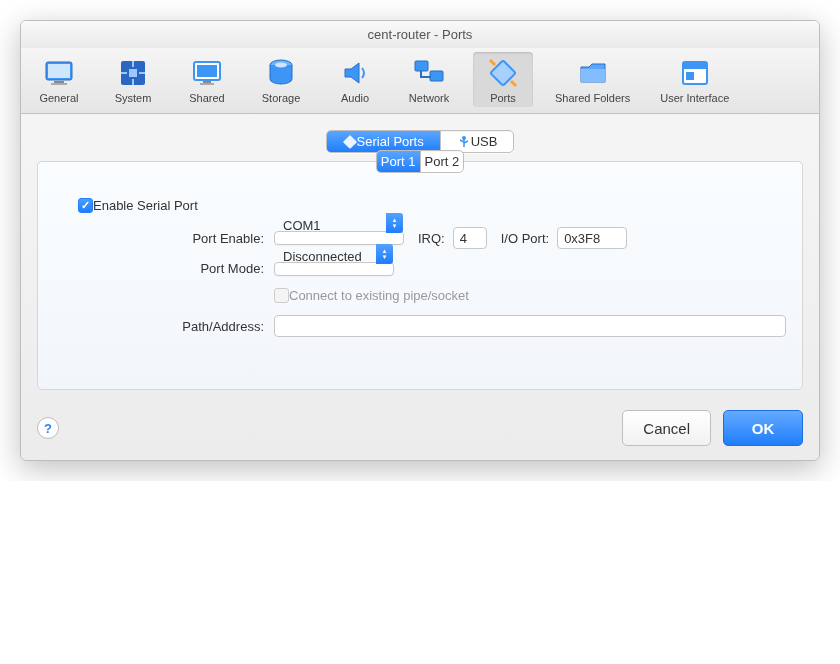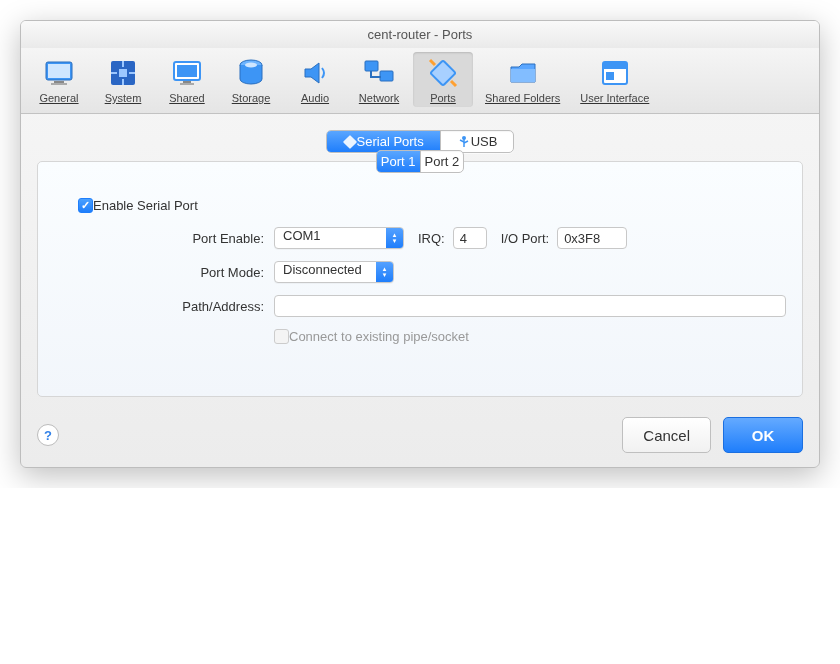--- a/index.html
+++ b/index.html
@@ -22,24 +22,23 @@
 .titlebar {
   text-align: center;
   padding: 6px 0;
   font-size: 13px;
   color: #555;
   background: linear-gradient(#f9f9f9, #eaeaea);
 }
 .toolbar {
   display: flex;
   padding: 4px 8px 6px 8px;
-  gap: 4px;
+  gap: 14px;
   border-bottom: 1px solid #c2c2c2;
   background: linear-gradient(#f5f5f5, #e5e5e5);
-  text-decoration: underline;
 }
 .toolbar-item {
   display: flex;
   flex-direction: column;
   align-items: center;
   justify-content: flex-end;
   padding: 4px 8px 3px 8px;
   min-width: 60px;
   font-size: 11px;
   color: #444;
@@ -143,26 +142,26 @@
   margin-bottom: 12px;
 }
 .label-cell {
   width: 220px;
   text-align: right;
   padding-right: 10px;
   color: #333;
 }
 .select {
   display: inline-flex;
-  align-items: flex-start;
+  align-items: flex-end;
   background: #fff;
   border: 1px solid #c8c8c8;
   border-radius: 4px;
-  height: 22px;
-  padding: 0 0 0 8px;
+  height: 14px;
+  padding: 0 0 11px 8px;
   min-width: 120px;
   box-shadow: 0 1px 0 rgba(0,0,0,0.03);
 }
 .select .arrows {
   width: 17px;
   background: linear-gradient(#54a1ff, #1f7efb);
   border-radius: 0 3px 3px 0;
   height: 20px;
   margin-left: auto;
   display: flex;
@@ -396,31 +395,31 @@
 
         <div class="form-row">
           <div class="label-cell">Port Mode:</div>
           <div class="select" style="min-width:120px">
             <span>Disconnected</span>
             <div class="arrows"></div>
           </div>
         </div>
 
         <div class="form-row">
-          <div class="label-cell">Path/Address:</div>
-          <div class="text-input wide">
-            <span></span>
-          </div>
-        </div>
-
-        <div class="form-row">
           <div class="label-cell"></div>
           <div class="check-row disabled" style="padding-left:0;margin-bottom:0">
             <div class="checkbox disabled"></div>
             <span>Connect to existing pipe/socket</span>
+          </div>
+        </div>
+
+        <div class="form-row">
+          <div class="label-cell">Path/Address:</div>
+          <div class="text-input wide">
+            <span></span>
           </div>
         </div>
 
       </div>
     </div>
   </div>
 
   <div class="footer">
     <div class="help-btn">?</div>
     <div class="footer-spacer"></div>

